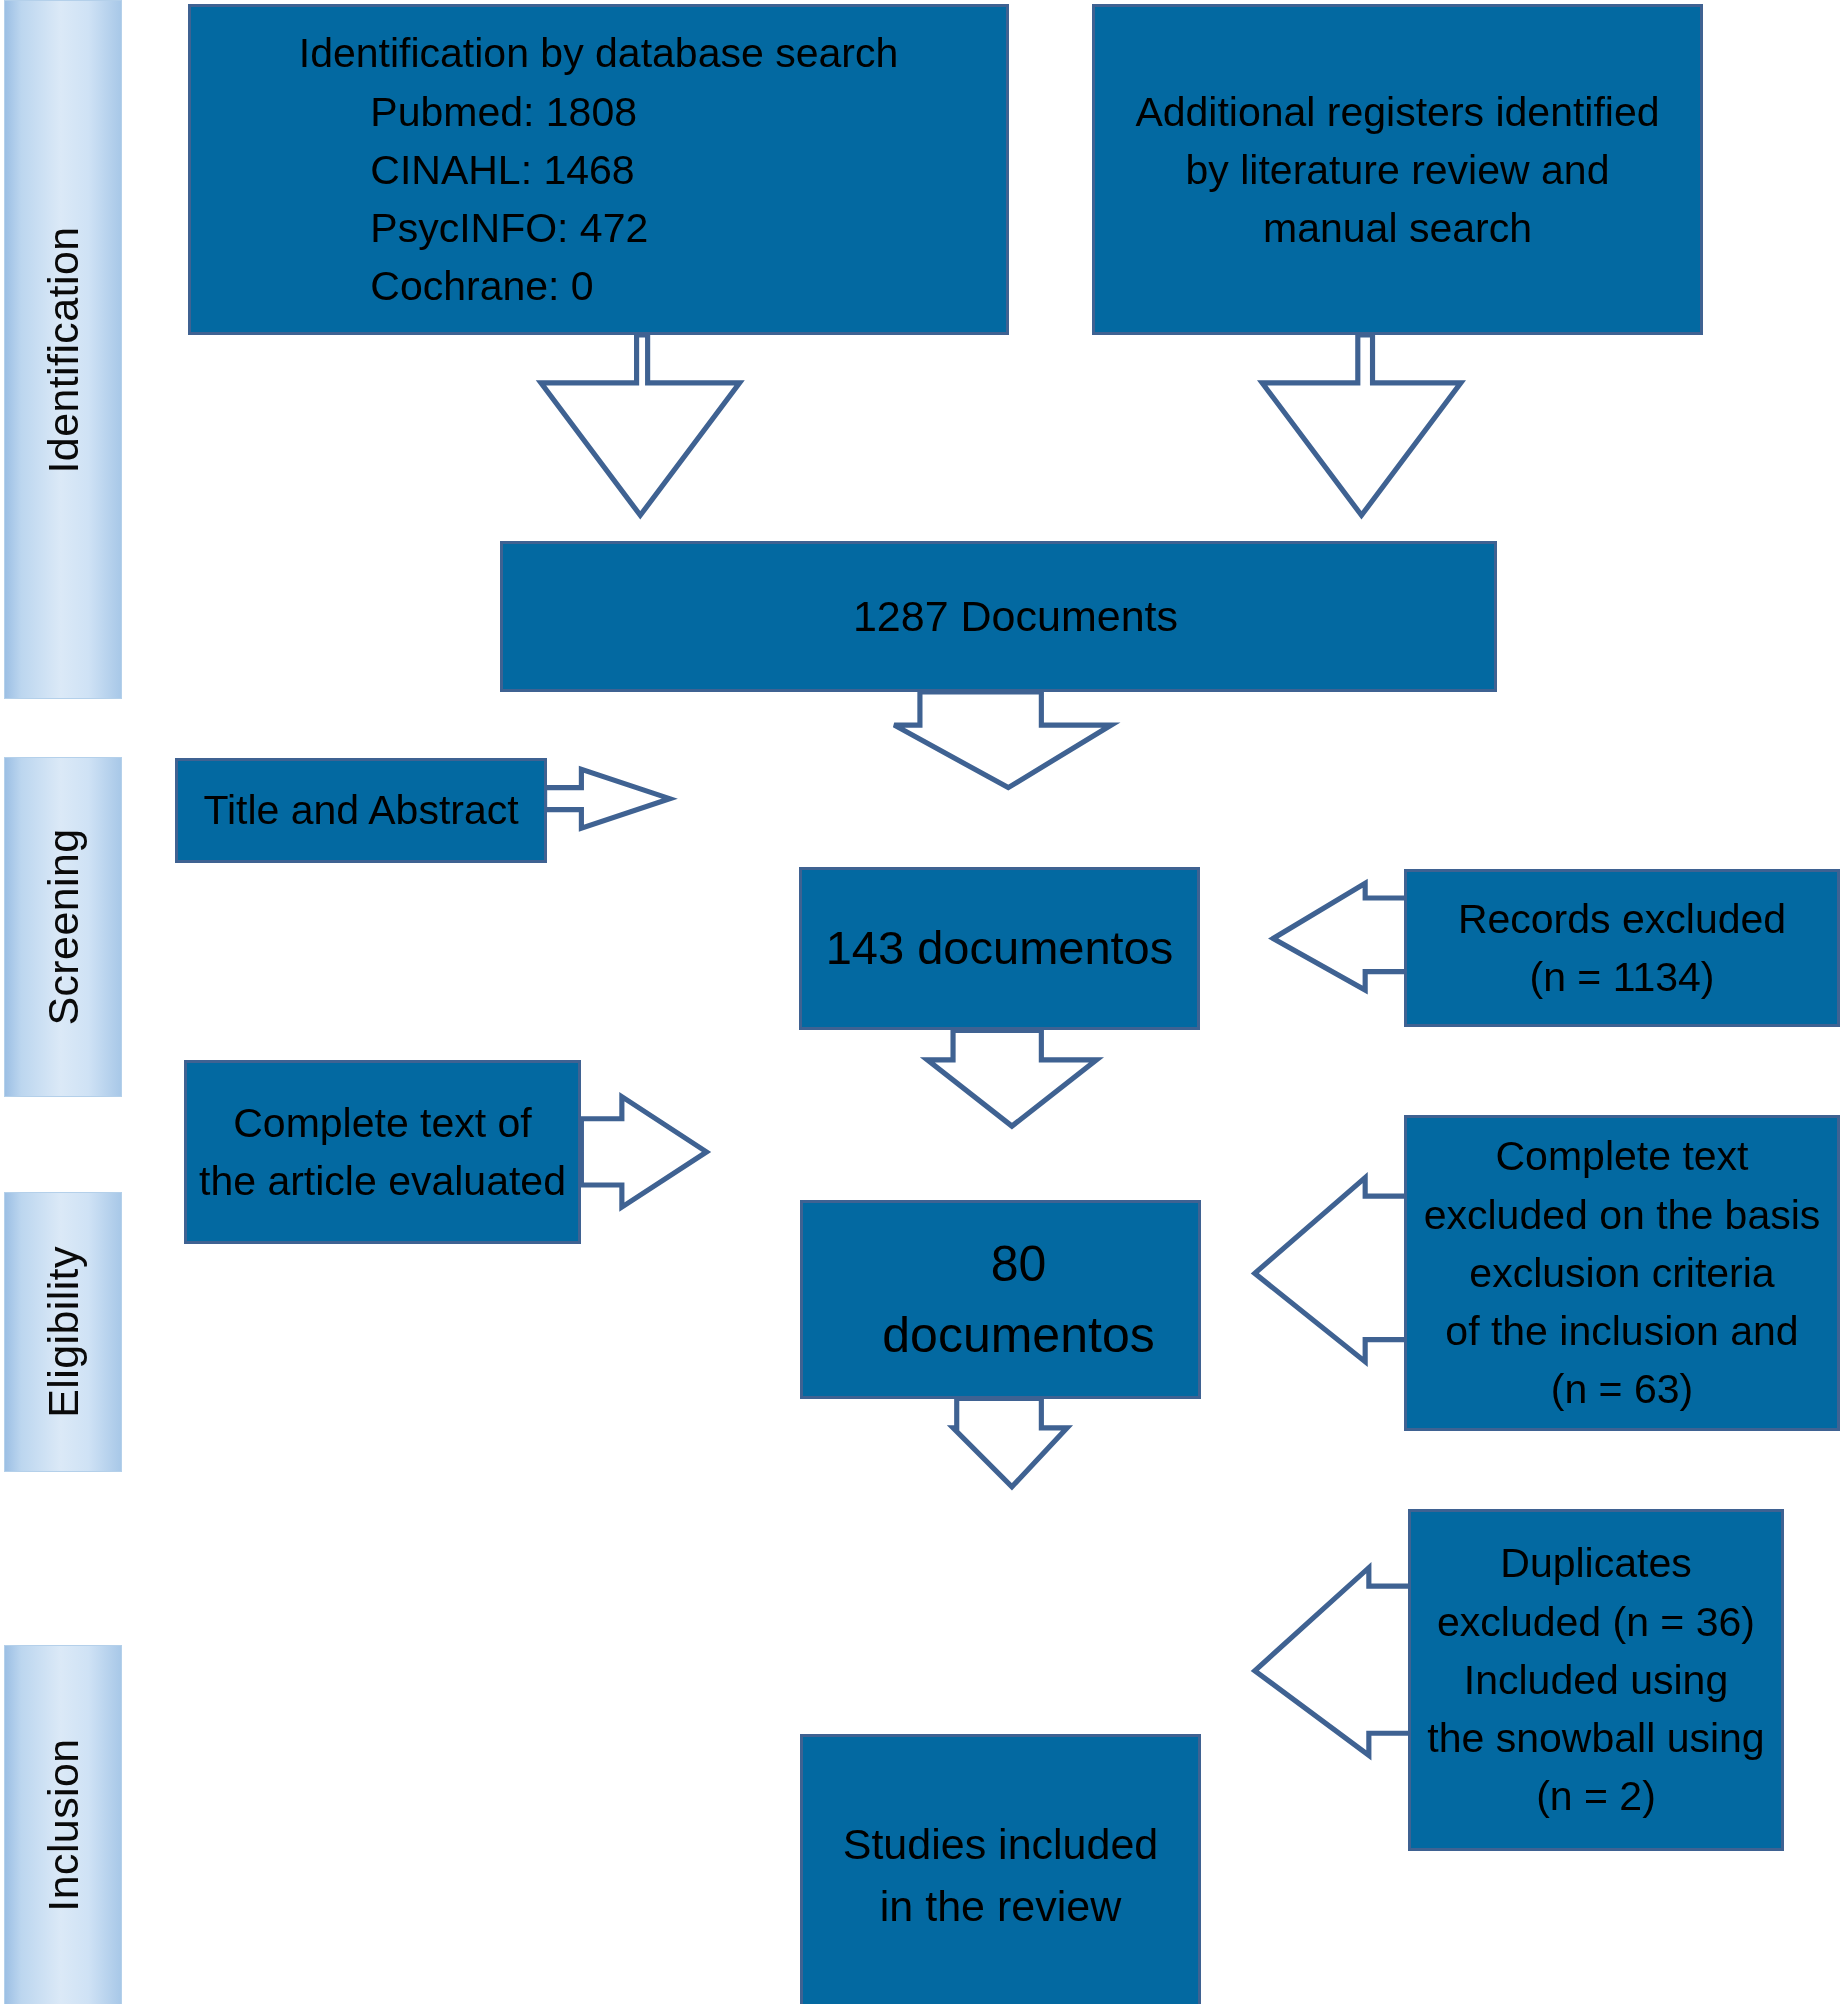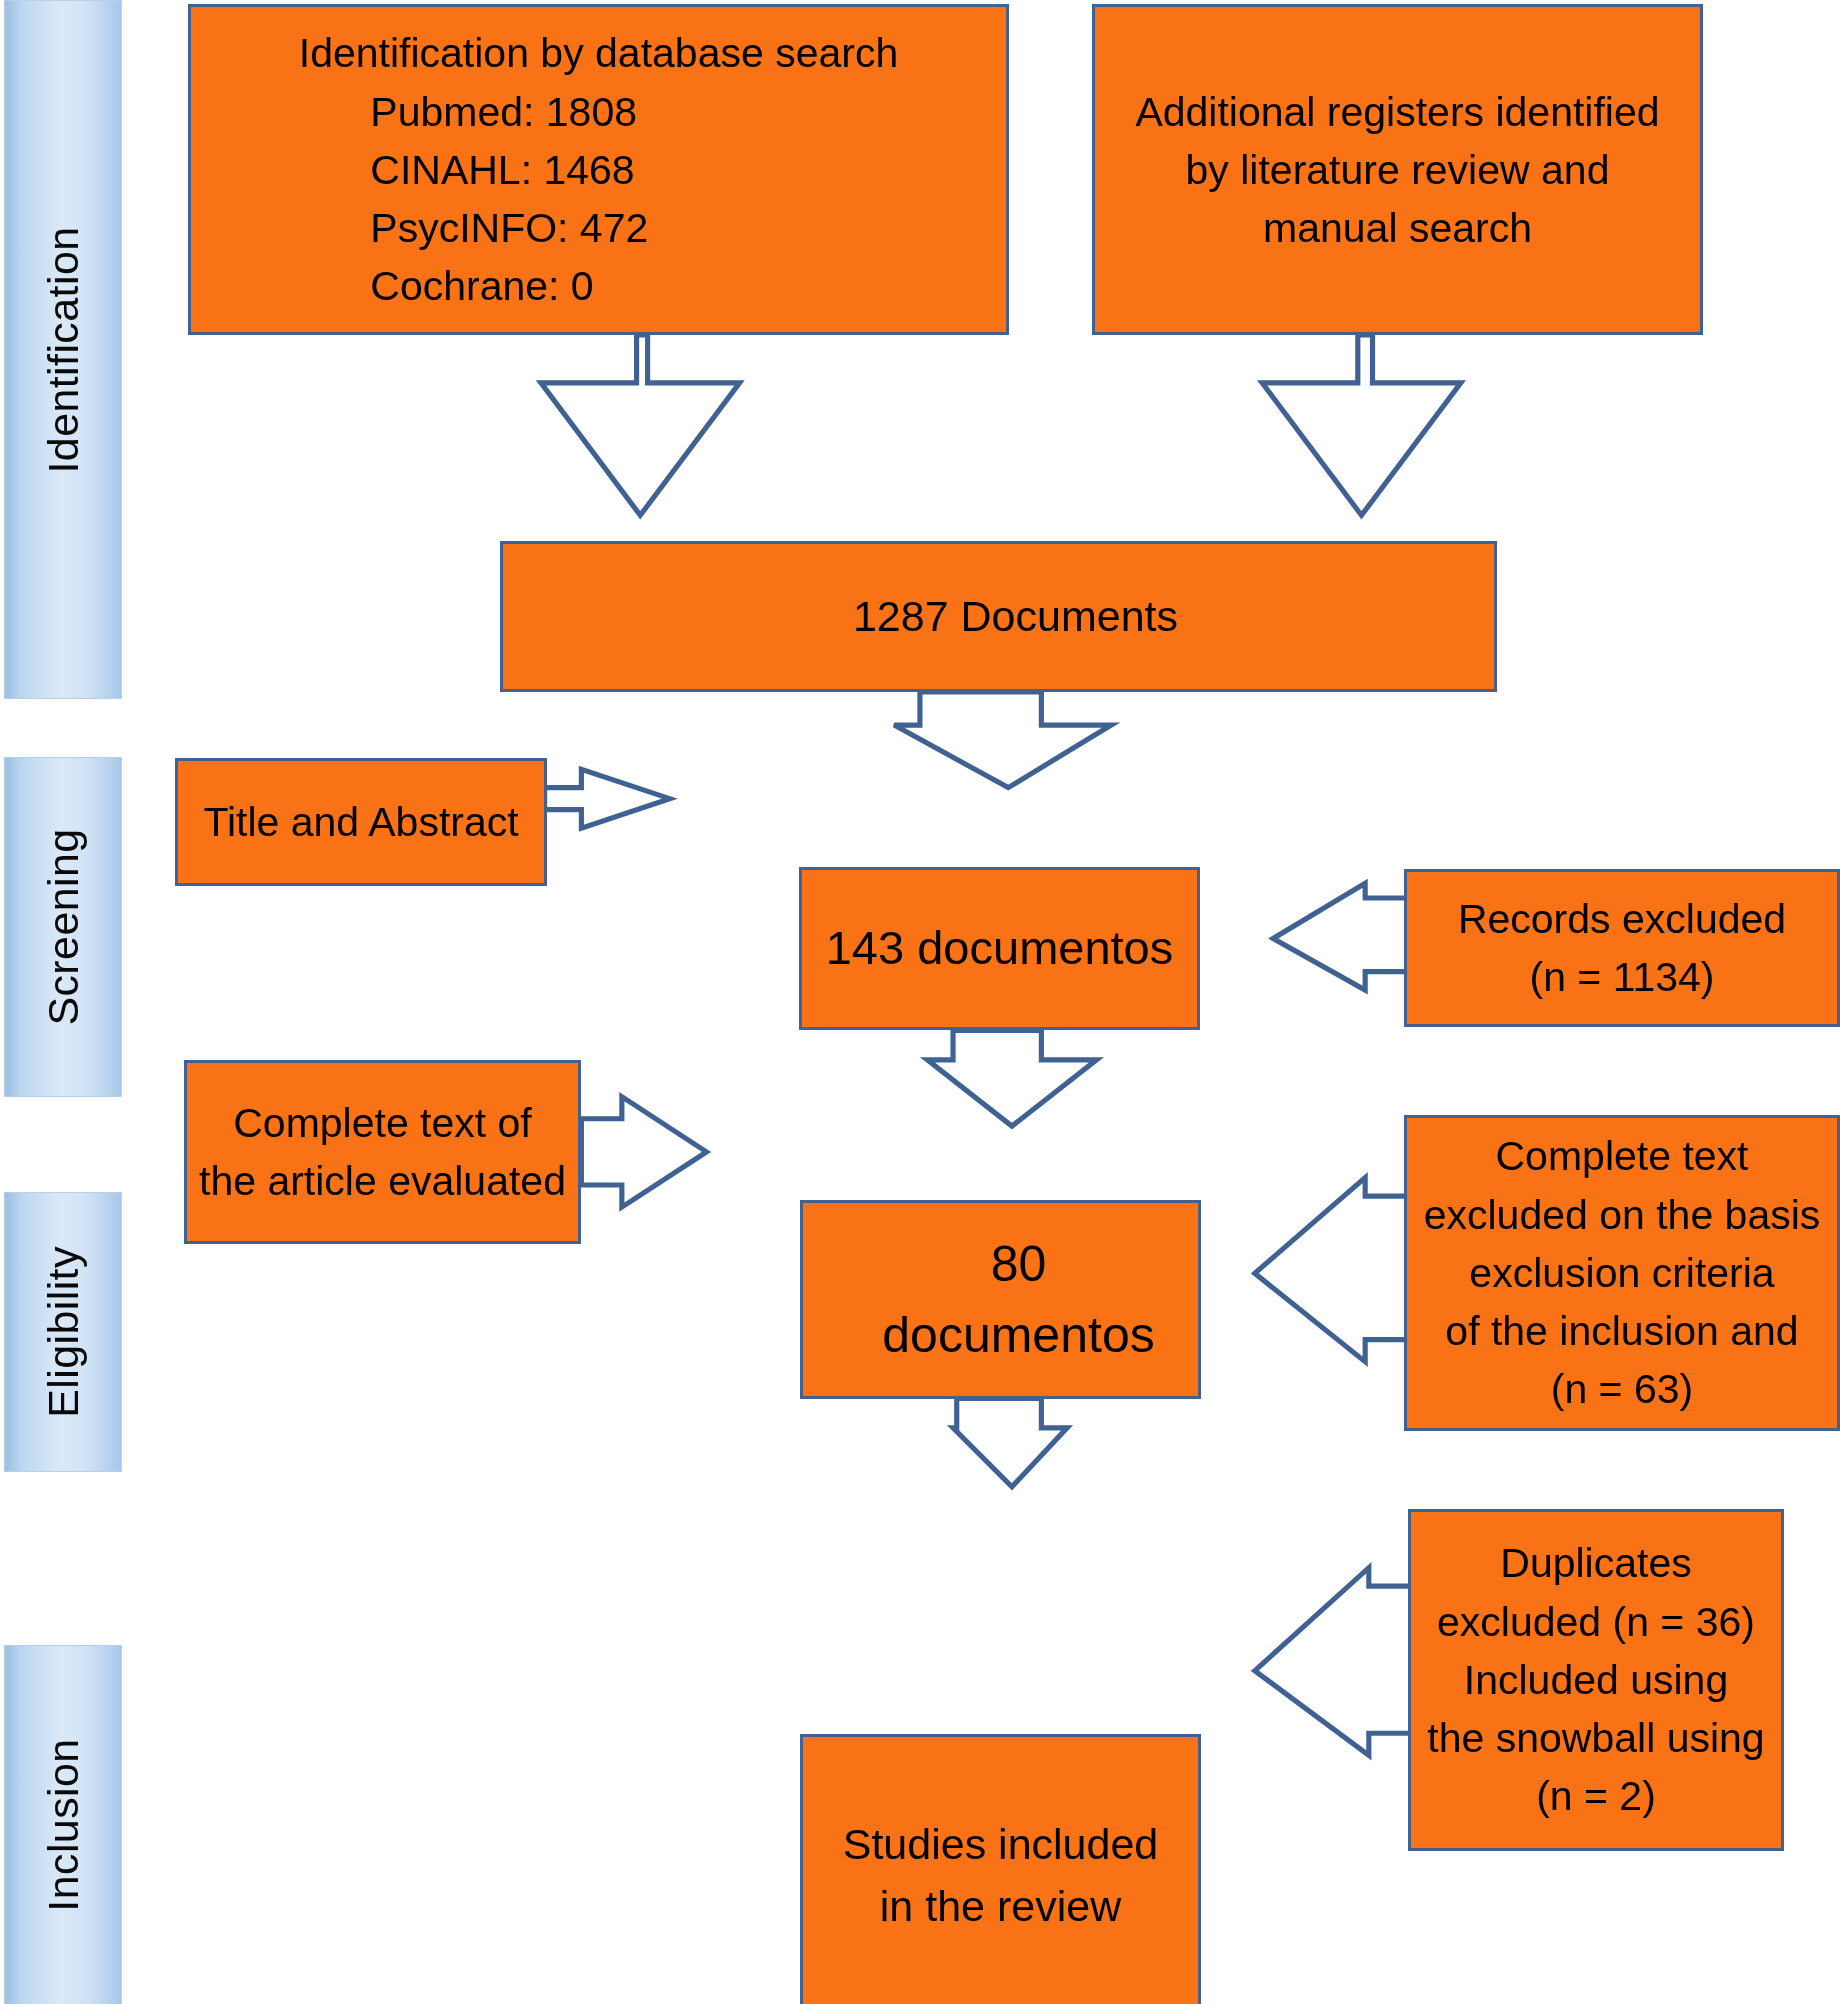--- a/index.html
+++ b/index.html
@@ -38,21 +38,21 @@
     font-size: 43px;
     color: #0a0a0a;
     letter-spacing: 0.4px;
     font-family: "Liberation Sans", sans-serif;
   }
   
   .box {
     position: absolute;
     box-sizing: border-box;
     border: 3.7px solid #3f6292;
-    background: #f97316;
+    background: #0369a1;
     display: flex;
     align-items: center;
     justify-content: center;
     text-align: center;
     color: #000000;
     font-size: 40px;
     line-height: 1.42;
     font-family: "Liberation Sans", sans-serif;
   }
   .box .inner {
@@ -148,21 +148,21 @@
       <span class="line">manual search</span>
     </div>
   </div>
 
   <div class="box" style="left:500px; top:541px; width:997px; height:151px; font-size:43px;padding-left:34px;">
     <div class="inner">
       <span class="line">1287 Documents</span>
     </div>
   </div>
 
-  <div class="box" style="left:175px; top:758px; width:372px; height:128px; font-size:41px;">
+  <div class="box" style="left:175px; top:758px; width:372px; height:105px; font-size:41px;">
     <div class="inner">
       <span class="line">Title and Abstract</span>
     </div>
   </div>
 
   <div class="box" style="left:799px; top:867px; width:401px; height:163px; font-size:47px;">
     <div class="inner">
       <span class="line">143 documentos</span>
     </div>
   </div>

